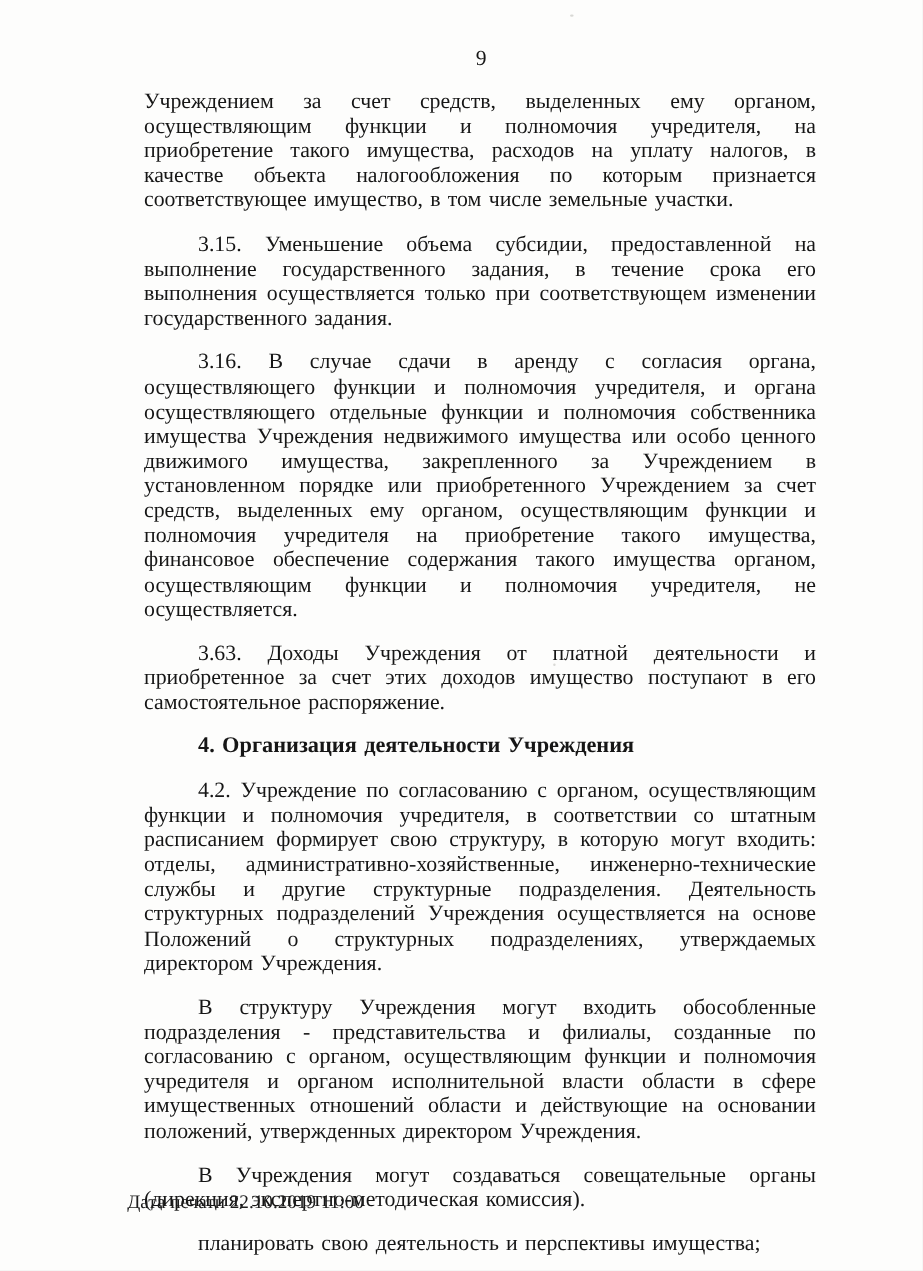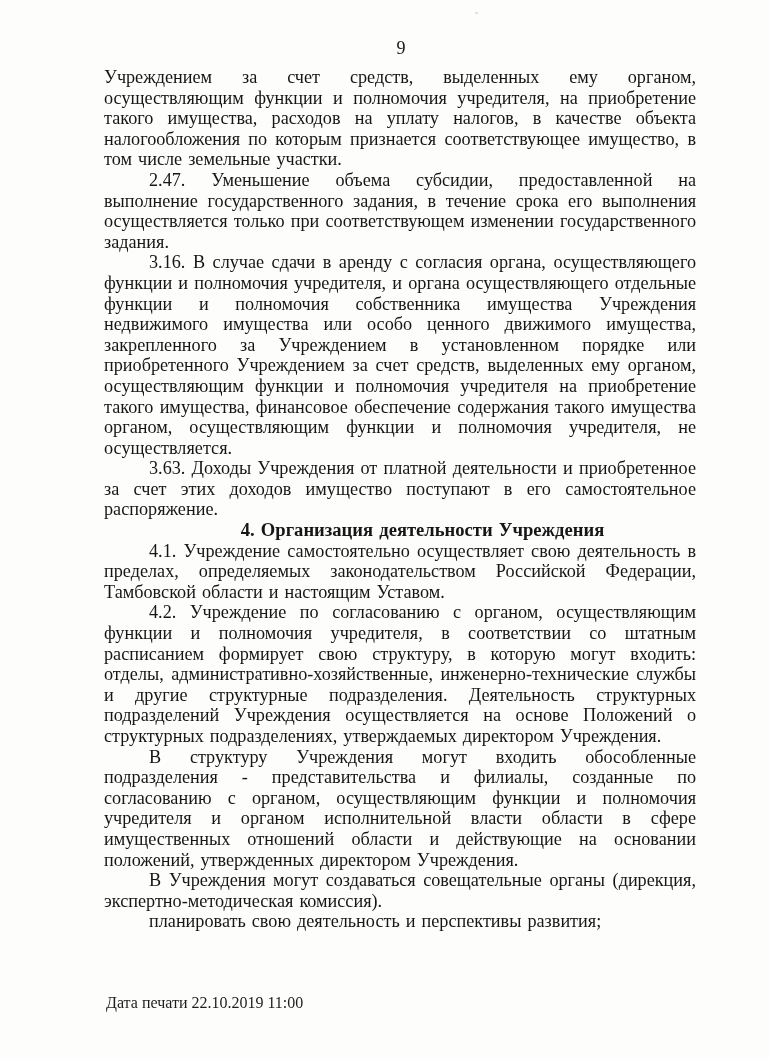--- a/index.html
+++ b/index.html
@@ -27,35 +27,34 @@
   }
   .body-text {
     margin-top: 9px;
     margin-left: 104px;
     width: 592px;
     font-size: 18.2px;
     line-height: 20.6px;
     text-align: justify;
   }
   .body-text p {
-    margin: 0;
+    margin: 16px;
     padding: 0;
     text-indent: 45px;
     word-spacing: 1.5px;
   }
   .body-text p.no-indent {
     text-indent: 0;
   }
   .body-text p.justify-last {
     text-align-last: justify;
   }
   .section-heading {
     margin: 15px 0 20px 0;
     text-indent: 0;
-    text-align: center;
     font-size: 18.6px;
     font-weight: bold;
     line-height: 20.6px;
   }
   .footer {
     position: absolute;
     left: 106px;
     top: 993px;
     font-size: 16px;
     line-height: 19px;
@@ -74,38 +73,37 @@
 <body>
 
 <div class="page">
 
   <div class="page-number">9</div>
 
   <div class="body-text">
 
     <p class="no-indent">Учреждением за счет средств, выделенных ему органом, осуществляющим функции и полномочия учредителя, на приобретение такого имущества, расходов на уплату налогов, в качестве объекта налогообложения по которым признается соответствующее имущество, в том числе земельные участки.</p>
 
-    <p>2.47. Уменьшение объема субсидии, предоставленной на выполнение государственного задания, в течение срока его выполнения осуществляется только при соответствующем изменении государственного задания.</p>
+    <p>3.15. Уменьшение объема субсидии, предоставленной на выполнение государственного задания, в течение срока его выполнения осуществляется только при соответствующем изменении государственного задания.</p>
 
     <p>3.16. В случае сдачи в аренду с согласия органа, осуществляющего функции и полномочия учредителя, и органа осуществляющего отдельные функции и полномочия собственника имущества Учреждения недвижимого имущества или особо ценного движимого имущества, закрепленного за Учреждением в установленном порядке или приобретенного Учреждением за счет средств, выделенных ему органом, осуществляющим функции и полномочия учредителя на приобретение такого имущества, финансовое обеспечение содержания такого имущества органом, осуществляющим функции и полномочия учредителя, не осуществляется.</p>
 
     <p>3.63. Доходы Учреждения от платной деятельности и приобретенное за счет этих доходов имущество поступают в его самостоятельное распоряжение.</p>
 
     <p class="section-heading">4. Организация деятельности Учреждения</p>
 
-    <p>4.1. Учреждение самостоятельно осуществляет свою деятельность в пределах, определяемых законодательством Российской Федерации, Тамбовской области и настоящим Уставом.</p>
 
     <p>4.2. Учреждение по согласованию с органом, осуществляющим функции и полномочия учредителя, в соответствии со штатным расписанием формирует свою структуру, в которую могут входить: отделы, административно-хозяйственные, инженерно-технические службы и другие структурные подразделения. Деятельность структурных подразделений Учреждения осуществляется на основе Положений о структурных подразделениях, утверждаемых директором Учреждения.</p>
 
     <p>В структуру Учреждения могут входить обособленные подразделения - представительства и филиалы, созданные по согласованию с органом, осуществляющим функции и полномочия учредителя и органом исполнительной власти области в сфере имущественных отношений области и действующие на основании положений, утвержденных директором Учреждения.</p>
 
     <p>В Учреждения могут создаваться совещательные органы (дирекция, экспертно-методическая комиссия).</p>
 
 
-    <p>планировать свою деятельность и перспективы развития;</p>
+    <p>планировать свою деятельность и перспективы имущества;</p>
 
 
   </div>
 
   <div class="footer">Дата печати 22.10.2019 11:00</div>
 
   <div class="speck speck-1"></div>
   <div class="speck speck-2"></div>
 
 </div>

